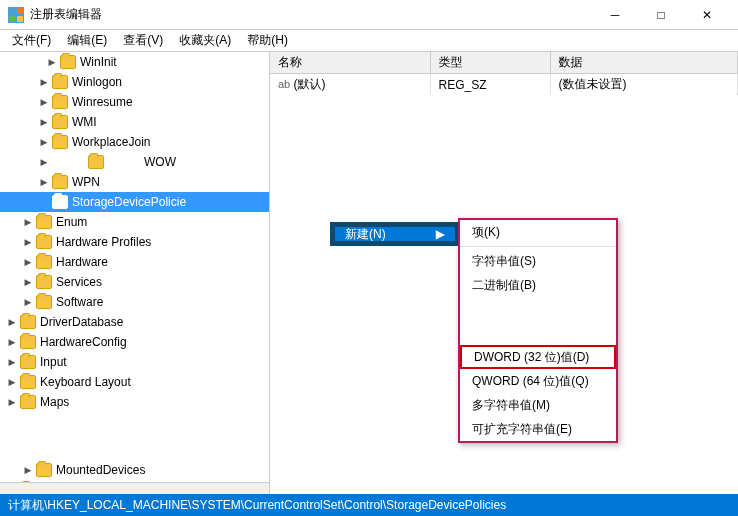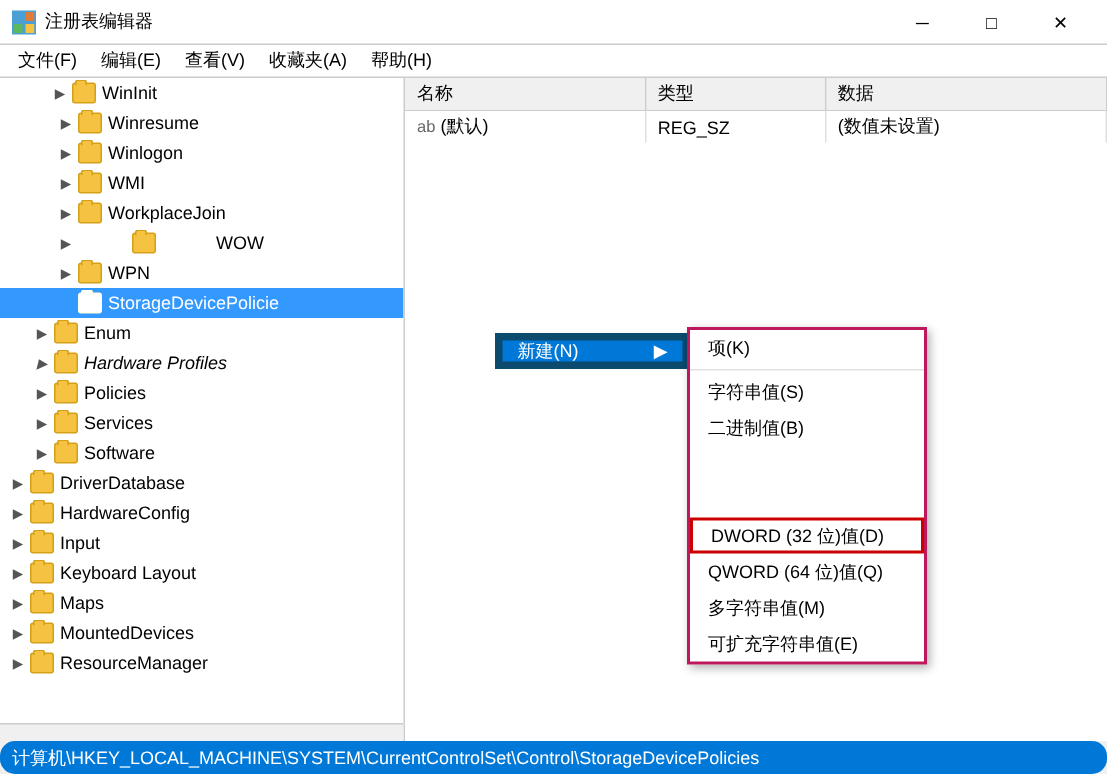--- a/index.html
+++ b/index.html
@@ -186,21 +186,20 @@
     
     .status-bar {
       height: 22px;
       background: #0078d7;
       display: flex;
       align-items: center;
       padding: 0 8px;
       color: #fff;
       font-size: 12px;
       flex-shrink: 0;
-      border-radius: 10px;
     }
 
     
     .context-menu-overlay {
       position: absolute;
       top: 0;
       left: 0;
       width: 100%;
       height: 100%;
       pointer-events: none;
@@ -286,36 +285,36 @@
   <div class="menu-item">查看(V)</div>
   <div class="menu-item">收藏夹(A)</div>
   <div class="menu-item">帮助(H)</div>
 </div>
 
 <div class="main-content">
 
   <div class="tree-panel">
     <div class="tree-scroll">
 
-      <div class="tree-item" style="padding-left: 32px;">
+      <div class="tree-item" style="padding-left: 44px;">
         <span class="expander collapsed"></span>
         <span class="folder-icon"></span>
         <span>WinInit</span>
       </div>
 
       <div class="tree-item" style="padding-left: 36px;">
         <span class="expander collapsed"></span>
         <span class="folder-icon"></span>
+        <span>Winlogon</span>
+      </div>
+
+      <div class="tree-item" style="padding-left: 36px;">
+        <span class="expander collapsed"></span>
+        <span class="folder-icon"></span>
         <span>Winresume</span>
-      </div>
-
-      <div class="tree-item" style="padding-left: 36px;">
-        <span class="expander collapsed"></span>
-        <span class="folder-icon"></span>
-        <span>Winlogon</span>
       </div>
 
       <div class="tree-item" style="padding-left: 36px;">
         <span class="expander collapsed"></span>
         <span class="folder-icon"></span>
         <span>WMI</span>
       </div>
 
       <div class="tree-item" style="padding-left: 36px;">
         <span class="expander collapsed"></span>
@@ -340,30 +339,30 @@
         <span class="folder-icon open" style="background:#ffe082; border-color:#d4a017;"></span>
         <span>StorageDevicePolicie</span>
       </div>
 
       <div class="tree-item" style="padding-left: 20px;">
         <span class="expander collapsed"></span>
         <span class="folder-icon"></span>
         <span>Enum</span>
       </div>
 
-      <div class="tree-item" style="padding-left: 20px; font-style: italic;">
+      <div class="tree-item" style="padding-left: 20px;">
         <span class="expander collapsed"></span>
         <span class="folder-icon"></span>
         <span>Hardware Profiles</span>
       </div>
 
       <div class="tree-item" style="padding-left: 20px;">
         <span class="expander collapsed"></span>
         <span class="folder-icon"></span>
-        <span>Policies</span>
+        <span>Hardware</span>
       </div>
 
       <div class="tree-item" style="padding-left: 20px;">
         <span class="expander collapsed"></span>
         <span class="folder-icon"></span>
         <span>Services</span>
       </div>
 
       <div class="tree-item" style="padding-left: 20px;">
         <span class="expander collapsed"></span>
@@ -394,21 +393,21 @@
         <span class="folder-icon"></span>
         <span>Keyboard Layout</span>
       </div>
 
       <div class="tree-item" style="padding-left: 4px;">
         <span class="expander collapsed"></span>
         <span class="folder-icon"></span>
         <span>Maps</span>
       </div>
 
-      <div class="tree-item" style="padding-left: 4px;">
+      <div class="tree-item" style="padding-left: 20px; margin-top: 48px;">
         <span class="expander collapsed"></span>
         <span class="folder-icon"></span>
         <span>MountedDevices</span>
       </div>
 
       <div class="tree-item" style="padding-left: 4px;">
         <span class="expander collapsed"></span>
         <span class="folder-icon"></span>
         <span>ResourceManager</span>
       </div>

